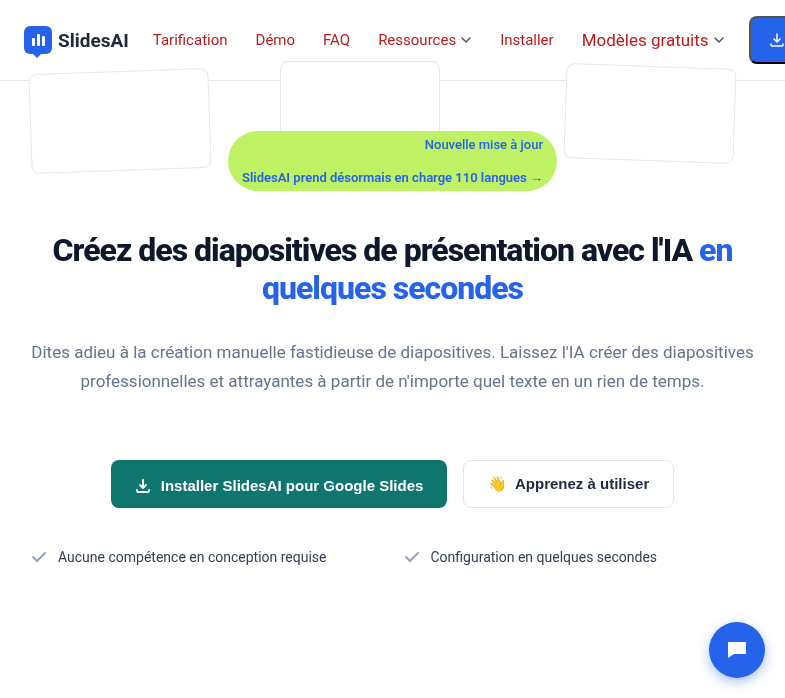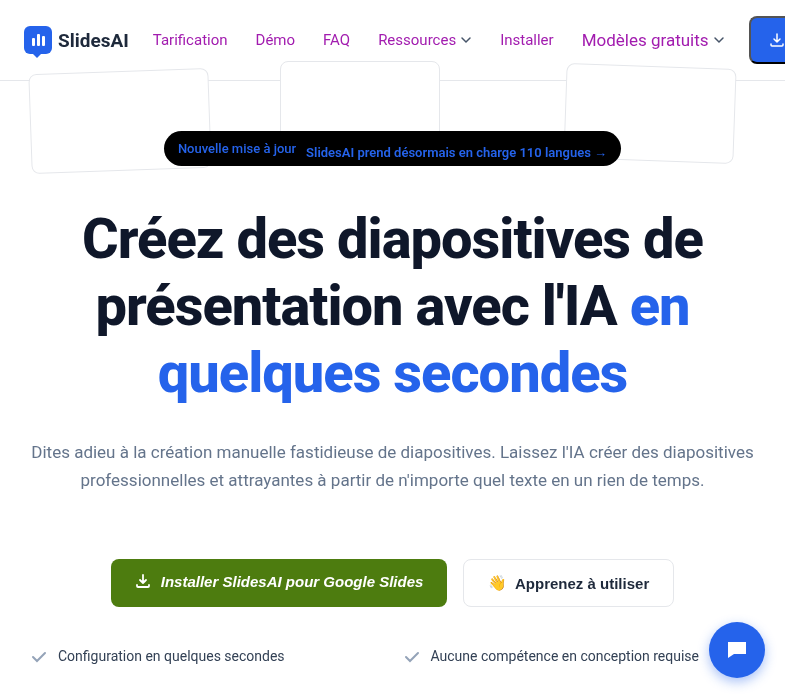--- a/index.html
+++ b/index.html
@@ -9,44 +9,44 @@
     .logo { display: flex; align-items: center; gap: 6px; font-weight: 700; font-size: 19px; color: #1e293b; text-align: right; }
     .logo-icon { width: 28px; height: 28px; background: #2563eb; border-radius: 6px; display: flex; align-items: center; justify-content: center; position: relative; }
     .logo-icon::after { content: ''; position: absolute; bottom: -4px; left: 8px; width: 0; height: 0; border-left: 5px solid transparent; border-right: 5px solid transparent; border-top: 5px solid #2563eb; }
     .logo-bars { display: flex; gap: 2px; align-items: flex-end; }
     .logo-bars span { width: 3px; background: #fff; border-radius: 1px; }
     .logo-bars span:nth-child(1) { height: 8px; }
     .logo-bars span:nth-child(2) { height: 12px; }
     .logo-bars span:nth-child(3) { height: 10px; }
     
     .nav { display: flex; align-items: center; gap: 28px; flex: 1; }
-    .nav-item { color: #a21caf; font-size: 15px; cursor: pointer; display: flex; align-items: center; gap: 4px; white-space: nowrap; }
+    .nav-item { color: #b91c1c; font-size: 15px; cursor: pointer; display: flex; align-items: center; gap: 4px; white-space: nowrap; }
     .nav-item.templates { text-align: center; line-height: 1.3; font-size: 17px; }
     .chevron-down { width: 12px; height: 12px; }
     
     .cta-header { background: #2563eb; color: #fff; padding: 14px 18px; border-radius: 8px; font-size: 14px; display: flex; align-items: center; gap: 8px; white-space: nowrap; }
     
     .hero { padding: 50px 20px 20px; text-align: center; position: relative; }
     .bg-shapes { position: absolute; top: -20px; left: 0; right: 0; height: 120px; pointer-events: none; }
     .bg-shape { position: absolute; border: 1px solid #e5e7eb; border-radius: 8px; background: #fff; }
     .bg-shape.s1 { width: 180px; height: 100px; left: 30px; top: 10px; transform: rotate(-2deg); }
     .bg-shape.s2 { width: 160px; height: 90px; left: 280px; top: 0; }
     .bg-shape.s3 { width: 170px; height: 95px; right: 50px; top: 5px; transform: rotate(2deg); }
     
-    .announce { display: inline-flex; align-items: center; gap: 10px; background: #000000; border-radius: 999px; padding: 6px 14px; margin-bottom: 40px; position: relative; z-index: 2; }
+    .announce { display: inline-flex; align-items: flex-end; gap: 10px; background: #bef264; border-radius: 999px; padding: 6px 14px; margin-bottom: 40px; position: relative; z-index: 2; flex-direction: column; }
     .announce-badge { color: #2563eb; font-size: 13px; font-weight: 500; }
     .announce-text { color: #2563eb; font-size: 13px; font-weight: 600; margin-top: 8px; }
     
-    .headline { font-size: 56px; font-weight: 800; color: #0f172a; line-height: 1.2; margin-bottom: 30px; letter-spacing: -1px; }
+    .headline { font-size: 32px; font-weight: 800; color: #0f172a; line-height: 1.2; margin-bottom: 30px; letter-spacing: -1px; }
     .headline-accent { color: #2563eb; }
     
     .subtext { font-size: 17px; color: #64748b; line-height: 1.7; max-width: 760px; margin: 0 auto 64px; }
     
     .cta-row { display: flex; justify-content: center; gap: 16px; margin-bottom: 40px; }
-    .btn-primary { background: #4d7c0f; color: #fff; padding: 14px 24px; border-radius: 8px; font-size: 15px; font-weight: 600; display: flex; align-items: flex-start; gap: 10px; cursor: pointer; border: none; font-style: italic; }
+    .btn-primary { background: #0f766e; color: #fff; padding: 14px 24px; border-radius: 8px; font-size: 15px; font-weight: 600; display: flex; align-items: flex-end; gap: 10px; cursor: pointer; border: none; }
     .btn-secondary { background: #fff; color: #1e293b; padding: 14px 24px; border-radius: 8px; font-size: 15px; font-weight: 600; border: 1px solid #e5e7eb; display: flex; align-items: center; gap: 8px; cursor: pointer; }
     
     .features { display: flex; justify-content: space-around; gap: 20px; padding: 0 10px; }
     .feature { display: flex; align-items: center; gap: 10px; flex: 1; }
     .check-icon { color: #94a3b8; flex-shrink: 0; }
     .feature-text { font-size: 14px; color: #334155; text-align: center; line-height: 1.4; }
     
     .chat-fab { position: fixed; bottom: 20px; right: 20px; width: 56px; height: 56px; background: #2563eb; border-radius: 50%; display: flex; align-items: center; justify-content: center; cursor: pointer; box-shadow: 0 4px 12px rgba(37, 99, 235, 0.4); }
     
     .download-icon { width: 16px; height: 16px; }
@@ -120,27 +120,27 @@
       <span>👋</span>
       <span>Apprenez à utiliser</span>
     </button>
   </div>
   
   <div class="features">
     <div class="feature">
       <svg class="check-icon" width="18" height="18" viewBox="0 0 18 18" fill="none">
           <path d="M3 9l4 4 8-8" stroke="#94a3b8" stroke-width="2" stroke-linecap="round"></path>
         </svg>
-      <span class="feature-text">Configuration en quelques secondes</span>
+      <span class="feature-text">Aucune compétence en conception requise</span>
     </div>
     <div class="feature">
       <svg class="check-icon" width="18" height="18" viewBox="0 0 18 18" fill="none">
           <path d="M3 9l4 4 8-8" stroke="#94a3b8" stroke-width="2" stroke-linecap="round"></path>
         </svg>
-      <span class="feature-text">Aucune compétence en conception requise</span>
+      <span class="feature-text">Configuration en quelques secondes</span>
     </div>
   </div>
 </section>
 
 <div class="chat-fab">
   <svg width="26" height="26" viewBox="0 0 26 26" fill="none">
       <path d="M4 5h18v12H10l-6 4V5z" fill="#fff"></path>
     </svg>
 </div>
 

